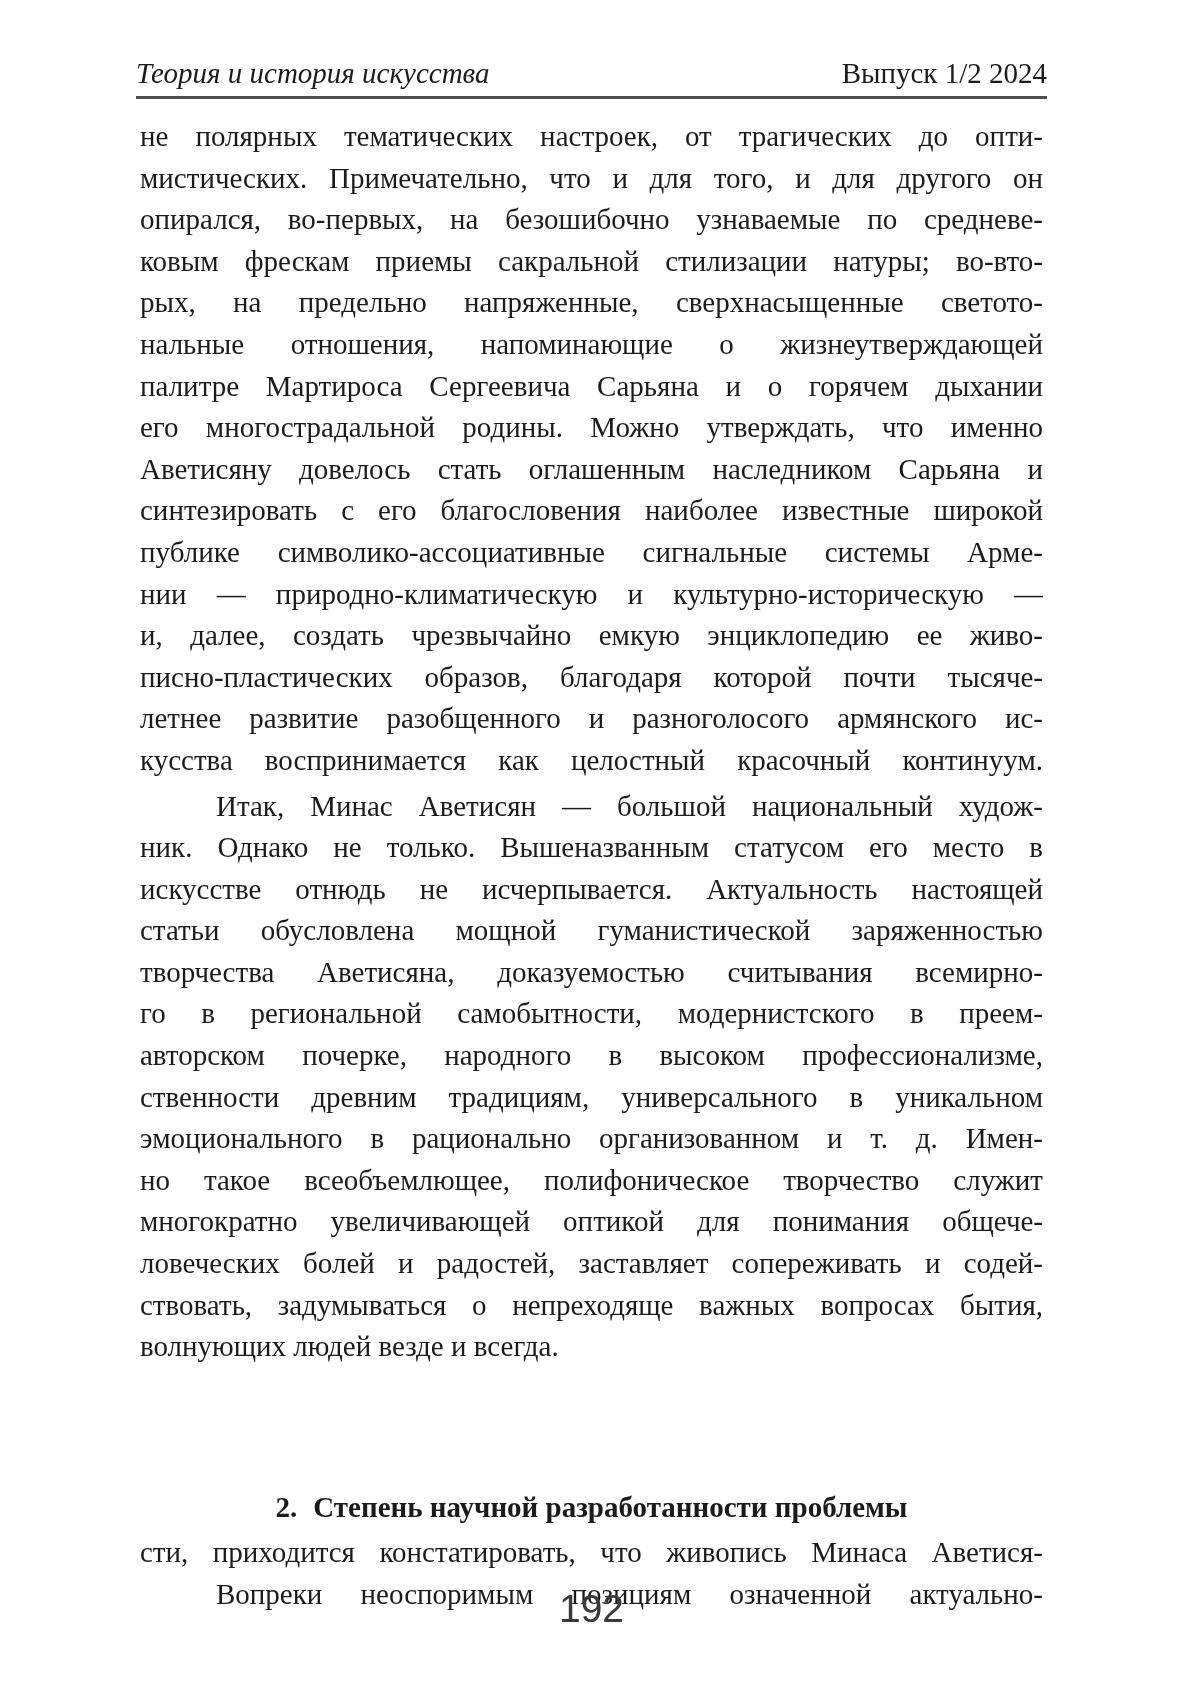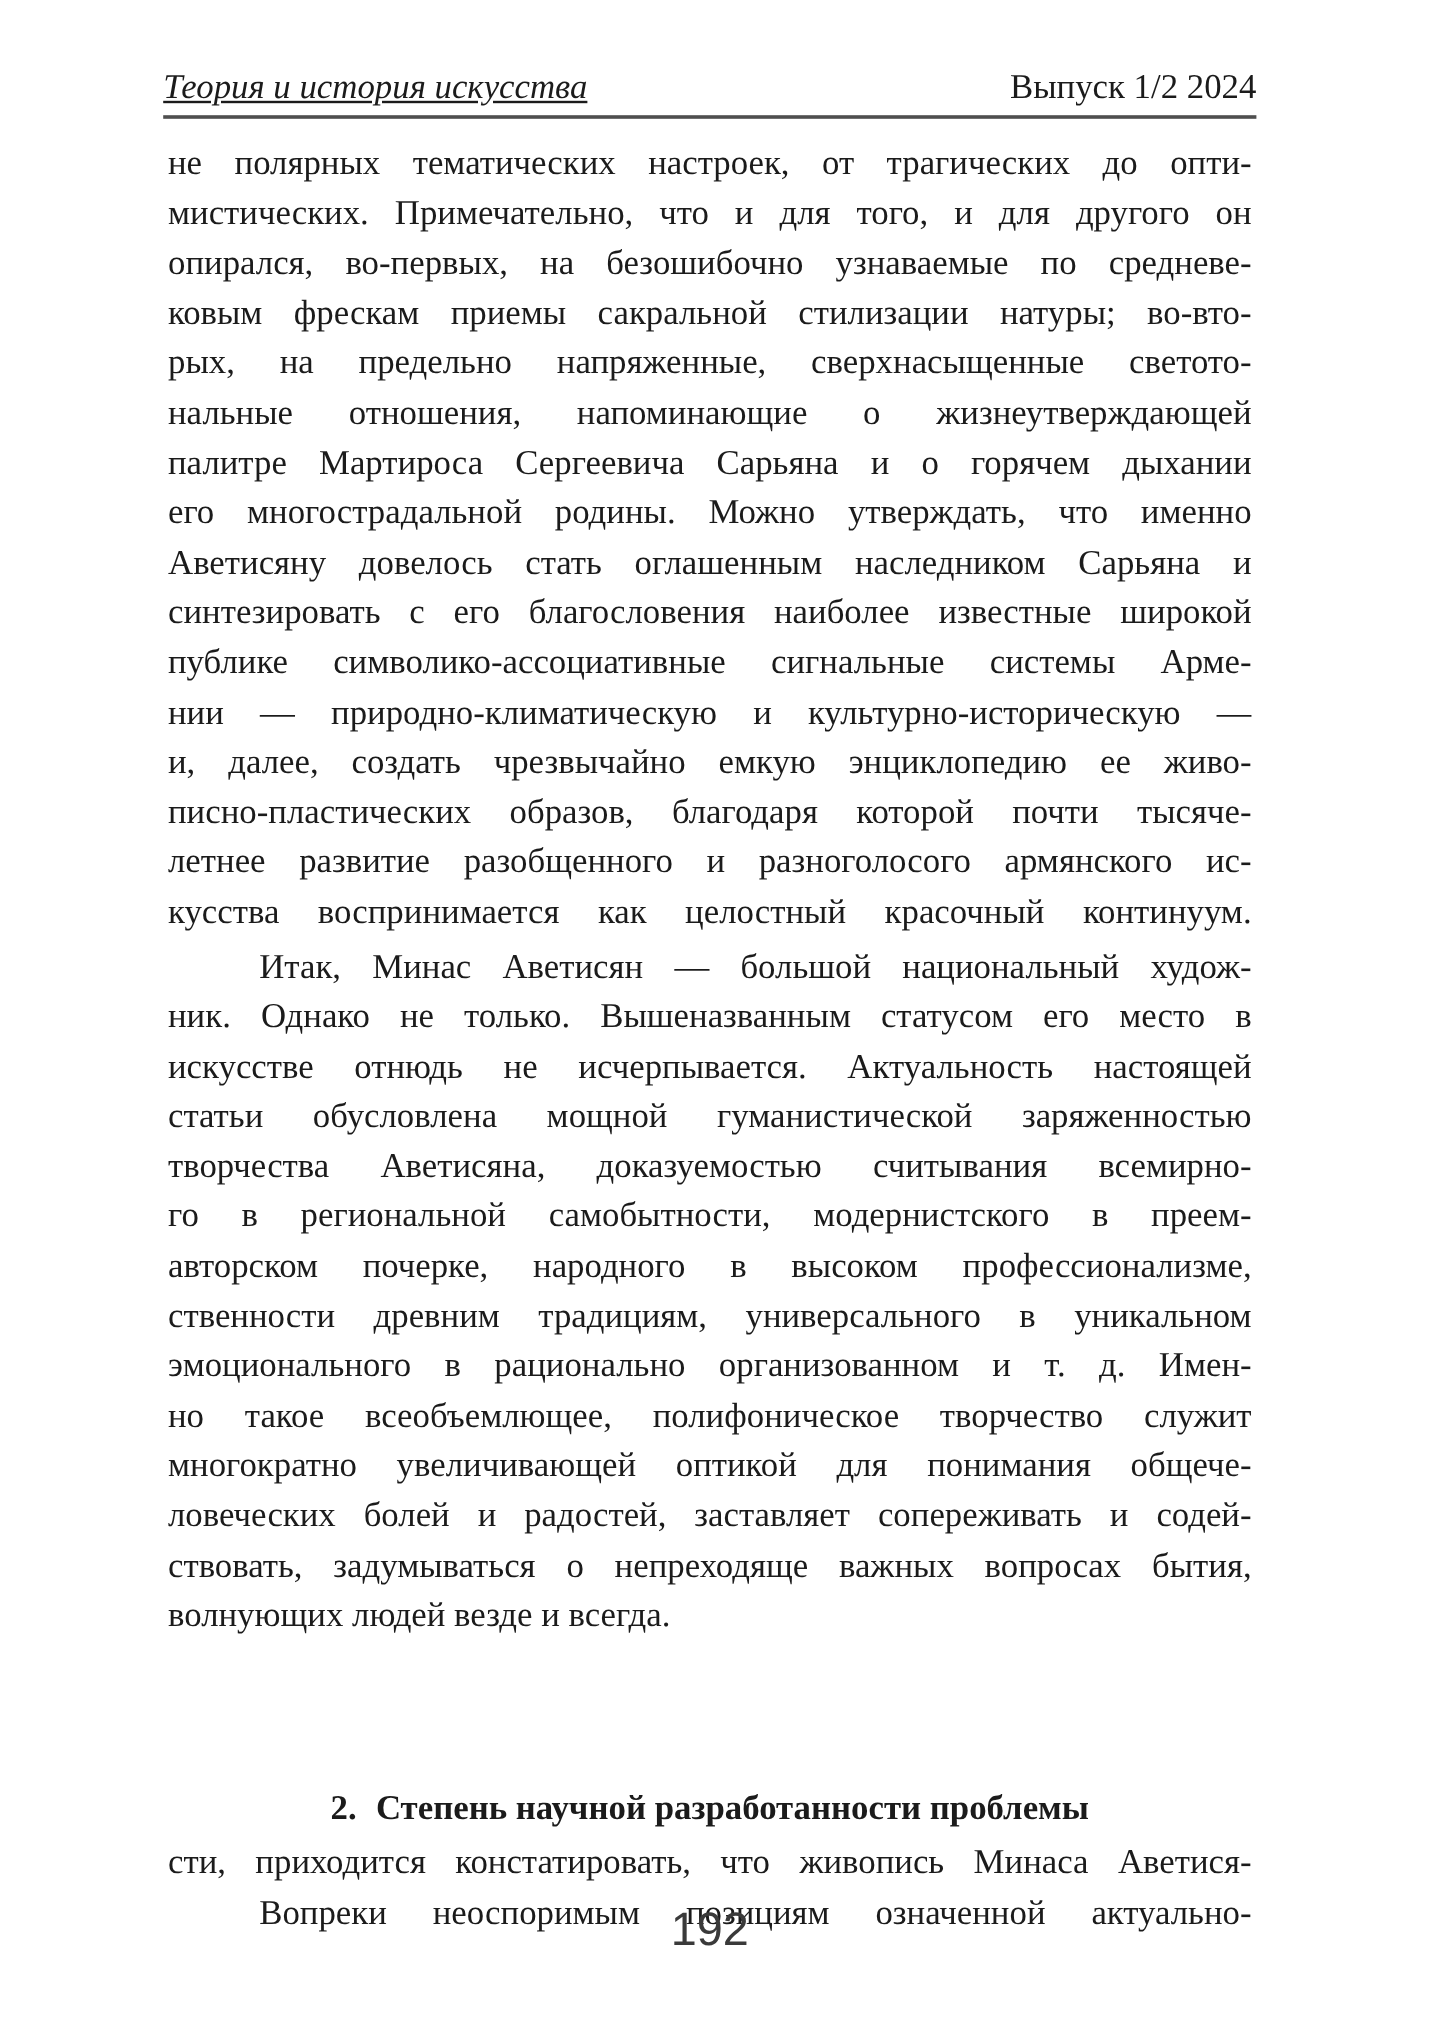--- a/index.html
+++ b/index.html
@@ -19,21 +19,21 @@
     top: 57px;
     width: 911px;
   }
   .header-row {
     display: flex;
     justify-content: space-between;
     align-items: baseline;
     font-size: 29px;
     line-height: 33px;
   }
-  .header-left { font-style: italic; text-decoration: underline; }
+  .header-left { font-style: italic; }
   .header-right { font-style: normal; margin-left: 43px; }
   .header-rule {
     margin-top: 6px;
     height: 0;
     border-top: 3px solid #4f4f4f;
   }
   
   .body-text {
     position: absolute;
     left: 136px;

